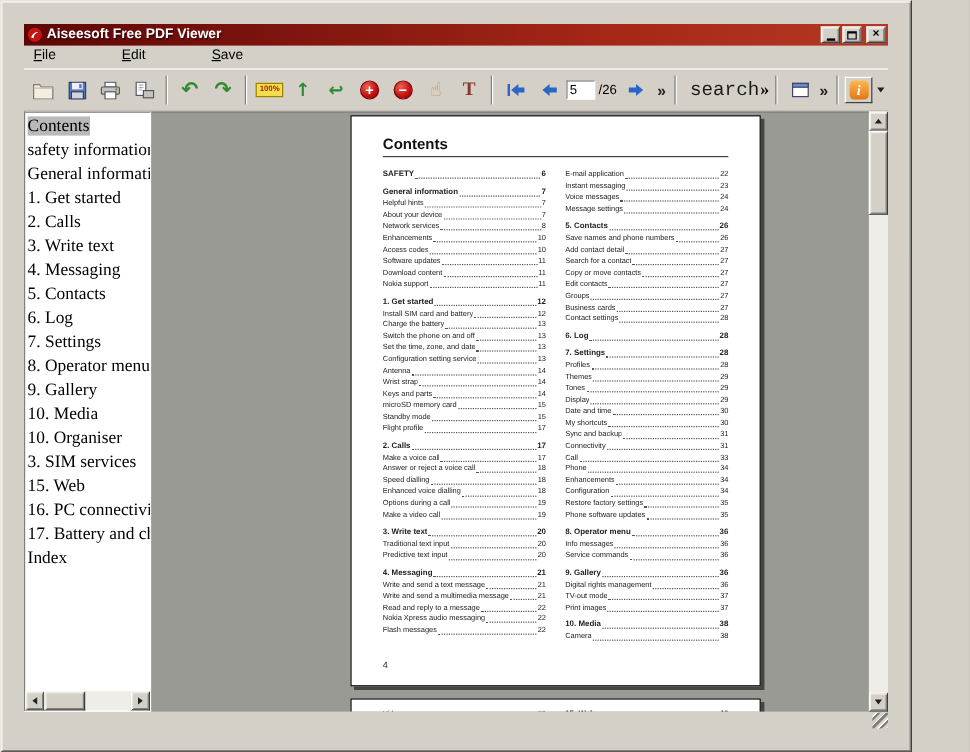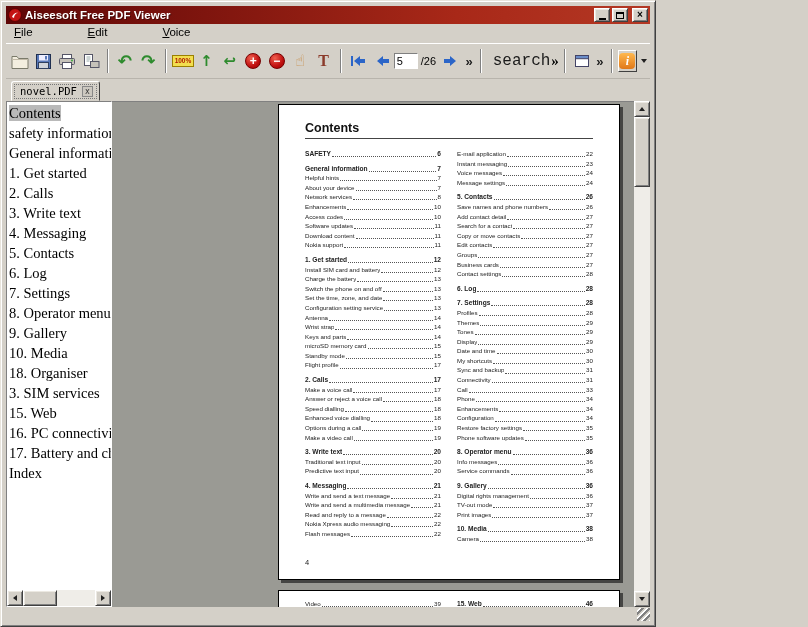--- a/index.html
+++ b/index.html
@@ -1,19 +1,19 @@
 <!DOCTYPE html>
 <html><head>
 <meta charset="utf-8">
 <style>
   * { margin:0; padding:0; box-sizing:border-box; }
   html,body { width:808px; height:627px; overflow:hidden; background:#d4d0c8;
               font-family:"Liberation Sans", sans-serif; }
-  .window { width:656px; height:627px; background:#d4d0c8; display:flex; flex-direction:column;
-            padding:5px;
+  .window { width:760px; height:627px; background:#d4d0c8; display:flex; flex-direction:column;
+            padding:19px;
             border:1px solid; border-color:#e8e4dc #404040 #404040 #e8e4dc;
             box-shadow: inset 1px 1px 0 #fff, inset -1px -1px 0 #808080; }
 
   
   .titlebar { height:18px; flex:0 0 18px; display:flex; align-items:center;
               background:linear-gradient(90deg,#5e0606,#a82818 70%,#b43824);
               padding:0 2px; }
   .app-icon { width:14px; height:14px; display:inline-flex; margin-right:3px; }
   .title-text { color:#fff; font-weight:bold; font-size:11.5px; flex:1;
                 text-shadow:1px 1px 0 rgba(0,0,0,.4); white-space:nowrap; overflow:hidden; }
@@ -156,21 +156,21 @@
         <span class="glyph-max"></span>
       </span>
     <span class="win-btn closeb">
         <span>×</span>
       </span>
   </div>
 
   <div class="menubar">
       <div class="menu-item">File</div>
       <div class="menu-item">Edit</div>
-      <div class="menu-item">Voice</div>
+      <div class="menu-item">Save</div>
     </div>
 
   <div class="toolbar">
     <div class="tbtn">
       <svg width="18" height="15" viewBox="0 0 18 15">
           <path d="M1 2.5h5l1.5 2H17v10H1z" fill="#f3eedf" stroke="#7a7a6a"></path>
           <path d="M1 5.5h16" stroke="#c2baa8"></path>
         </svg>
     </div>
     <div class="tbtn">
@@ -262,45 +262,39 @@
     </div>
     <span class="chev">»</span>
     <div class="tsep"></div>
 
     <div class="info-btn">
       <span class="info-i">i</span>
     </div>
     <span class="dd-arrow"></span>
   </div>
 
-  <div class="tabbar">
-    <div class="tab">
-      <span>novel.PDF</span>
-      <span class="tab-close">x</span>
-    </div>
-  </div>
 
   <div class="content">
 
     <div class="sidebar">
       <div class="side-list">
           <div class="side-item selected"><span>Contents</span></div>
           <div class="side-item"><span>safety information</span></div>
           <div class="side-item"><span>General information</span></div>
           <div class="side-item"><span>1. Get started</span></div>
           <div class="side-item"><span>2. Calls</span></div>
           <div class="side-item"><span>3. Write text</span></div>
           <div class="side-item"><span>4. Messaging</span></div>
           <div class="side-item"><span>5. Contacts</span></div>
           <div class="side-item"><span>6. Log</span></div>
           <div class="side-item"><span>7. Settings</span></div>
           <div class="side-item"><span>8. Operator menu</span></div>
           <div class="side-item"><span>9. Gallery</span></div>
           <div class="side-item"><span>10. Media</span></div>
-          <div class="side-item"><span>18. Organiser</span></div>
+          <div class="side-item"><span>10. Organiser</span></div>
           <div class="side-item"><span>3. SIM services</span></div>
           <div class="side-item"><span>15. Web</span></div>
           <div class="side-item"><span>16. PC connectivity</span></div>
           <div class="side-item"><span>17. Battery and charger</span></div>
           <div class="side-item"><span>Index</span></div>
         </div>
       <div class="hscroll">
         <div class="sb-btn">
             <div class="tri-left"></div>
           </div>

